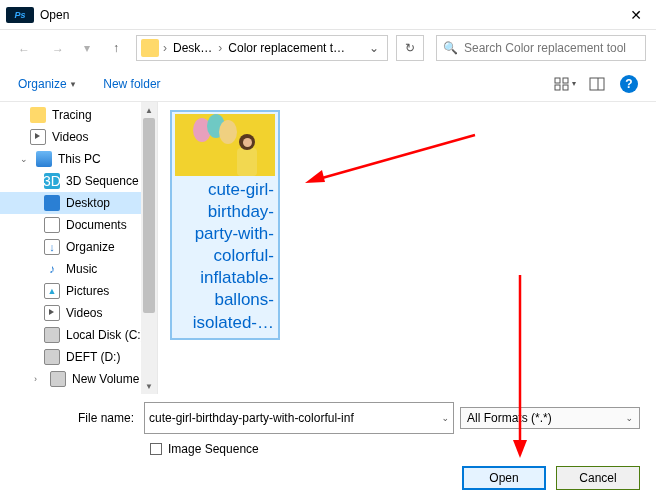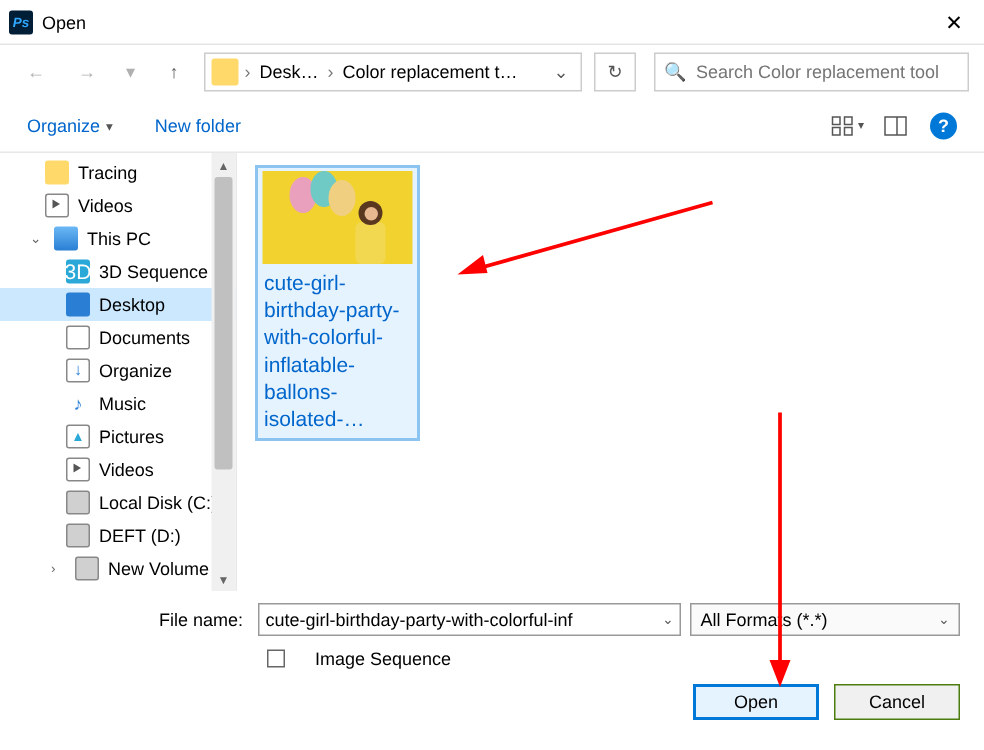--- a/index.html
+++ b/index.html
@@ -1,18 +1,18 @@
 <!DOCTYPE html>
 <html><head>
 <meta charset="utf-8">
 <style>
   * { box-sizing: border-box; margin: 0; padding: 0; }
   html, body { width: 656px; height: 500px; font-family: "Segoe UI", Arial, sans-serif; font-size: 12px; background: #fff; overflow: hidden; }
   .titlebar { height: 30px; display: flex; align-items: center; padding: 0 0 0 6px; border-bottom: 1px solid #e5e5e5; }
-  .titlebar .ps-icon { width: 16px; height: 16px; background: #001e36; color: #31a8ff; font-size: 9px; font-weight: bold; display: flex; align-items: center; justify-content: center; border-radius: 2px; margin-right: 6px; font-style: italic; }
+  .titlebar .ps-icon { width: 28px; height: 16px; background: #001e36; color: #31a8ff; font-size: 9px; font-weight: bold; display: flex; align-items: center; justify-content: center; border-radius: 2px; margin-right: 6px; font-style: italic; }
   .titlebar .title { flex: 1; }
   .titlebar .close { width: 40px; height: 30px; display: flex; align-items: center; justify-content: center; font-size: 14px; font-family: Arial; cursor: pointer; }
   .navbar { height: 36px; display: flex; align-items: center; padding: 0 10px; gap: 6px; }
   .nav-btn { width: 28px; height: 26px; display: flex; align-items: center; justify-content: center; color: #b0b0b0; border-radius: 3px; }
   .nav-btn.chev { width: 18px; }
   .up-btn { color: #555; }
   .addressbar { flex: 1; height: 26px; border: 1px solid #ccc; display: flex; align-items: center; padding: 0 4px; gap: 2px; background: #fff; margin-right: 2px; }
   .addr-icon { width: 18px; height: 18px; background: #ffd96a; border-radius: 2px; display: inline-block; }
   .addr-part { padding: 0 2px; white-space: nowrap; }
   .addr-chev { color: #777; padding: 0 2px; }
@@ -50,35 +50,35 @@
   .thumb-wrap { width: 110px; border: 2px solid #8bc4f0; background: #e5f3ff; padding: 2px; display: flex; flex-direction: column; align-items: center; cursor: pointer; }
   .thumb { width: 100px; height: 62px; background: #f2d22e; position: relative; overflow: hidden; }
   .balloon { position: absolute; width: 18px; height: 24px; border-radius: 50%; }
   .b1 { background: #e8a0bd; left: 18px; top: 4px; }
   .b2 { background: #6fc9c4; left: 32px; top: 0px; }
   .b3 { background: #f0d080; left: 44px; top: 6px; }
   .girl { position: absolute; right: 10px; bottom: 0; width: 30px; height: 44px; }
   .ghead { position: absolute; top: 2px; left: 4px; width: 16px; height: 16px; border-radius: 50%; background: #5a3820; }
   .gface { position: absolute; top: 6px; left: 8px; width: 9px; height: 9px; border-radius: 50%; background: #e8b890; }
   .gbody { position: absolute; top: 16px; left: 2px; width: 20px; height: 28px; background: #f2d850; border-radius: 4px; }
-  .thumb-label { font-size: 14px; color: #0066cc; text-align: left; line-height: 1.3; padding: 3px 2px 2px; word-break: break-word; }
+  .thumb-label { font-size: 17px; color: #0066cc; text-align: right; line-height: 1.3; padding: 3px 2px 2px; word-break: break-word; }
   .scrollbar { position: absolute; right: 0; top: 0; bottom: 0; width: 16px; background: #f0f0f0; }
   .sb-track { position: absolute; top: 16px; bottom: 16px; left: 0; right: 0; }
   .sb-thumb { position: absolute; top: 0; height: 75%; left: 2px; right: 2px; background: #c0c0c0; border-radius: 2px; }
   .sb-arrow { position: absolute; left: 0; right: 0; height: 16px; display: flex; align-items: center; justify-content: center; font-size: 8px; color: #666; }
   .sb-arrow.up { top: 0; }
   .sb-arrow.down { bottom: 0; }
   .sidebar { position: relative; }
-  .footer { padding: 8px 16px 10px 28px; position: relative; }
+  .footer { padding: 8px 16px 10px 0; position: relative; }
   .fn-row { display: flex; align-items: center; gap: 6px; margin-bottom: 8px; }
   .fn-label { width: 138px; text-align: right; padding-right: 4px; }
-  .fn-input { flex: 1; height: 22px; border: 1px solid #999; padding: 0 4px; font-size: 12px; display: flex; align-items: center; justify-content: space-between; background: #fff; text-align: right; }
+  .fn-input { flex: 1; height: 32px; border: 1px solid #999; padding: 0 4px; font-size: 12px; display: flex; align-items: center; justify-content: space-between; background: #fff; text-align: right; }
   .fn-dd { color: #555; font-size: 9px; padding-left: 4px; }
   .fmt-select { width: 180px; height: 22px; border: 1px solid #999; padding: 0 6px; font-size: 12px; display: flex; align-items: center; justify-content: space-between; background: #fafafa; }
-  .seq-row { display: flex; align-items: center; padding-left: 150px; margin-bottom: 10px; gap: 20px; }
+  .seq-row { display: flex; align-items: center; padding-left: 150px; margin-bottom: 10px; gap: 6px; }
   .chk { width: 12px; height: 12px; border: 1px solid #666; }
   .btn-row { display: flex; justify-content: flex-end; gap: 10px; }
   .btn { width: 84px; height: 24px; border: 1px solid #4d7c0f; background: #f0f0f0; display: flex; align-items: center; justify-content: center; cursor: pointer; }
   .btn.primary { border: 2px solid #0078d7; background: #e5f3ff; }
   .annot { position: absolute; pointer-events: none; }
   .arrow1 { left: 300px; top: 130px; width: 180px; height: 60px; }
   .arrow2 { left: 500px; top: 270px; width: 40px; height: 190px; }
   svg.red-arrow line { stroke: #ff0000; stroke-width: 2.5; }
   svg.red-arrow polygon { fill: #ff0000; }
 </style>

